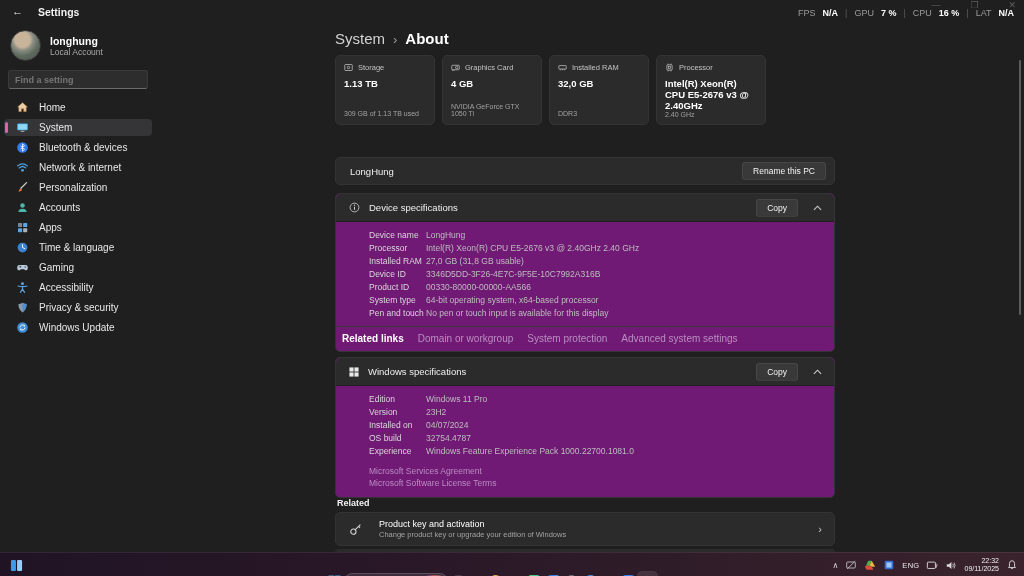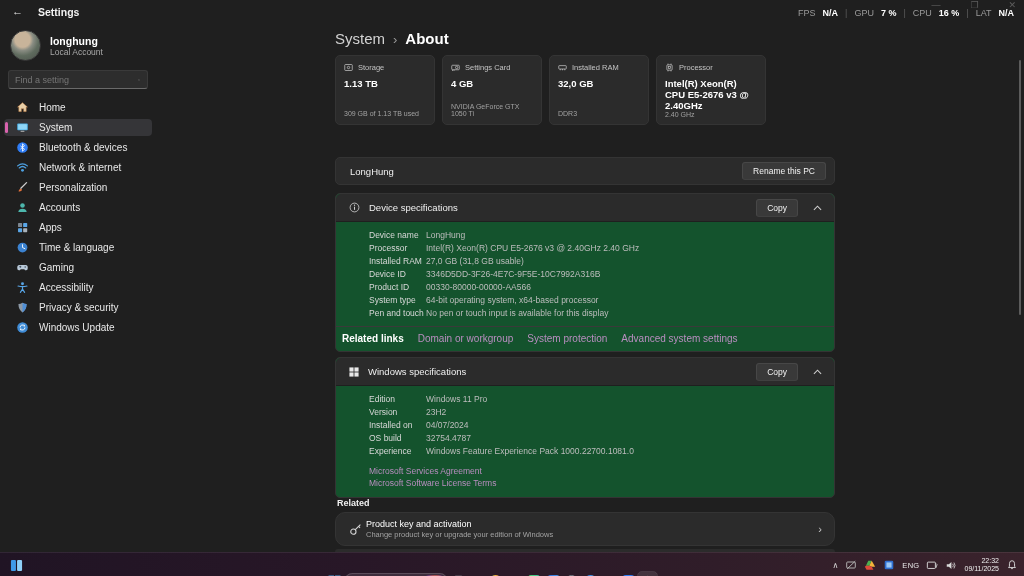--- a/index.html
+++ b/index.html
@@ -21,21 +21,21 @@
   .sidebar { position:absolute; left:0; top:25px; width:156px; height:527px; }
   .profile { position:absolute; left:10px; top:5px; display:flex; align-items:center; gap:9px; }
   .avatar { width:31px; height:31px; border-radius:50%;
     background: radial-gradient(circle at 40% 30%, #c8b49a 0 28%, #8a8d83 40%, #5f6b5e 60%, #4a4f49 100%);
     border:1px solid #3a3a3a; }
   .profile-name { font-size:10.5px; font-weight:bold; color:#ffffff; line-height:12px; }
   .profile-sub { font-size:8.5px; color:#a8a8a8; line-height:10px; }
   .searchbox { position:absolute; left:8px; top:45px; width:140px; height:19px; background:#2d2d2d;
     border:1px solid #3a3a3a; border-bottom:1px solid #6a6a6a; border-radius:3px; display:flex; align-items:center; }
   .searchbox input { flex:1; background:transparent; border:none; outline:none; color:#cfcfcf;
-    font-size:9px; padding:0 6px; font-family:"Liberation Sans", sans-serif; }
+    font-size:9px; padding:0 6px; font-family:"Liberation Sans", sans-serif;font-weight:bold; }
   .searchbox .mag { margin-right:7px; }
   .nav { position:absolute; left:4px; top:74px; width:148px; display:flex; flex-direction:column; gap:3px; }
   .nav-item { position:relative; display:flex; align-items:center; gap:10px; height:17px; padding-left:12px;
     border-radius:4px; font-size:10px; color:#e8e8e8; cursor:pointer; }
   .nav-item.selected { background:#353538; }
   .nav-item.selected::before { content:""; position:absolute; left:1px; top:3px; width:3px; height:11px;
     border-radius:2px; background:#d963ae; }
   .nav-ic { width:13px; height:13px; flex:0 0 13px; }
 
   
@@ -53,41 +53,41 @@
   .card-value { margin-top:6px; font-size:9.5px; font-weight:bold; color:#ffffff; line-height:11px; }
   .card-sub { margin-top:auto; font-size:7px; color:#a2a2a2; }
 
   .namebar { position:absolute; top:132px; left:0; width:500px; height:28px; background:#2b2b2b;
     border:1px solid #343434; border-radius:5px; display:flex; align-items:center; padding:0 8px 0 14px; }
   .namebar-name { font-size:9.5px; color:#f0f0f0; }
   .btn { margin-left:auto; background:#393939; border:1px solid #474747; border-bottom-color:#404040;
     border-radius:3px; color:#f2f2f2; font-size:8.5px; padding:3px 10px; cursor:pointer;
     font-family:"Liberation Sans", sans-serif; }
 
-  .section { position:absolute; left:0; width:500px; background:#14532d; border:1px solid #343434; border-radius:5px; }
+  .section { position:absolute; left:0; width:500px; background:#701a75; border:1px solid #343434; border-radius:5px; }
   .sec-header { height:28px; background:#2b2b2b; border-radius:5px 5px 0 0; border-bottom:1px solid #1f1f1f;
     display:flex; align-items:center; padding:0 8px 0 13px; gap:9px; }
   .sec-title { font-size:9.5px; color:#f0f0f0; }
   .chev-up { margin-left:6px; margin-right:4px; cursor:pointer; }
   .spec-rows { padding:7px 0 6px 33px; }
   .spec-row { display:flex; font-size:8.5px; line-height:13px; }
   .spec-label { width:57px; flex:0 0 57px; color:#d8d8d8; }
   .spec-value { color:#bdbdbd; }
   .rel-links-row { border-top:1px solid #3a3a3a; display:flex; align-items:center; gap:14px;
     padding:6px 6px 7px 6px; font-size:10px; }
   .rel-links-label { color:#ffffff; font-weight:bold; }
   a.plink { color:#b98ec0; text-decoration:none; cursor:pointer; }
   .spec-links { padding:2px 0 8px 33px; display:flex; flex-direction:column; gap:1px; font-size:8.5px; line-height:11px; }
 
   .devspecs { top:168px; }
   .winspecs { top:332px; }
 
   .related-heading { position:absolute; top:473px; left:2px; font-size:9px; font-weight:bold; color:#f0f0f0; }
   .prodkey { position:absolute; top:487px; left:0; width:500px; height:34px; background:#2b2b2b;
-    border:1px solid #343434; border-radius:10px; display:flex; align-items:center; padding:0 12px 0 13px; gap:3px; cursor:pointer; }
+    border:1px solid #343434; border-radius:5px; display:flex; align-items:center; padding:0 12px 0 13px; gap:16px; cursor:pointer; }
   .pk-text .t { font-size:9px; color:#ffffff; line-height:11px; }
   .pk-text .s { font-size:7.5px; color:#a2a2a2; line-height:9px; }
   .pk-chev { margin-left:auto; color:#c8c8c8; font-size:11px; }
   .partial-card { position:absolute; top:524px; left:0; width:500px; height:3px; background:#2b2b2b;
     border-radius:5px 5px 0 0; }
 
   .scrollbar { position:absolute; right:3px; top:60px; width:2px; height:255px; background:#5c5c5c; border-radius:2px; }
 
   
   .taskbar { position:absolute; left:0; top:552px; width:1024px; height:24px;
@@ -269,21 +269,21 @@
         <div class="card-sub">309 GB of 1.13 TB used</div>
       </div>
       <div class="card w1">
         <div class="card-head">
           <svg width="9" height="9" viewBox="0 0 12 12">
               <rect x="1" y="3" width="10" height="6" rx="1" fill="none" stroke="#c4c4c4" stroke-width="1"></rect>
               <circle cx="7.5" cy="6" r="1.6" fill="none" stroke="#c4c4c4" stroke-width="1"></circle>
               <line x1="2" y1="9" x2="2" y2="10.5" stroke="#c4c4c4"></line>
               <line x1="4" y1="9" x2="4" y2="10.5" stroke="#c4c4c4"></line>
             </svg>
-          <span>Settings Card</span>
+          <span>Graphics Card</span>
         </div>
         <div class="card-value">4 GB</div>
         <div class="card-sub">NVIDIA GeForce GTX 1050 Ti</div>
       </div>
       <div class="card w1">
         <div class="card-head">
           <svg width="9" height="9" viewBox="0 0 12 12">
               <rect x="1" y="3.5" width="10" height="4.5" rx="0.7" fill="none" stroke="#c4c4c4" stroke-width="1"></rect>
               <line x1="3" y1="8" x2="3" y2="9.7" stroke="#c4c4c4"></line>
               <line x1="6" y1="8" x2="6" y2="9.7" stroke="#c4c4c4"></line>

